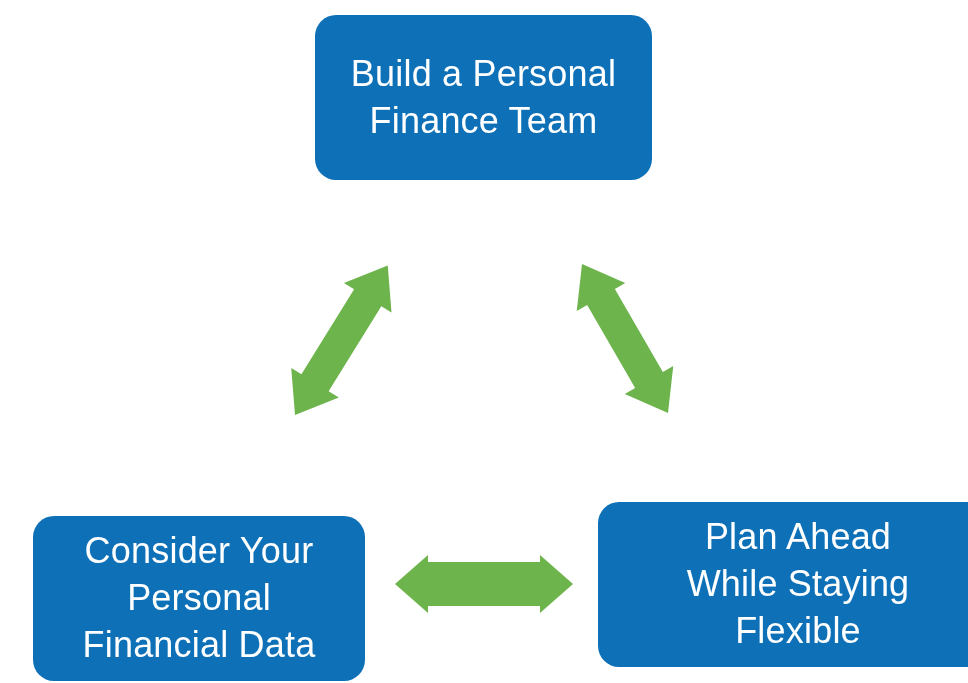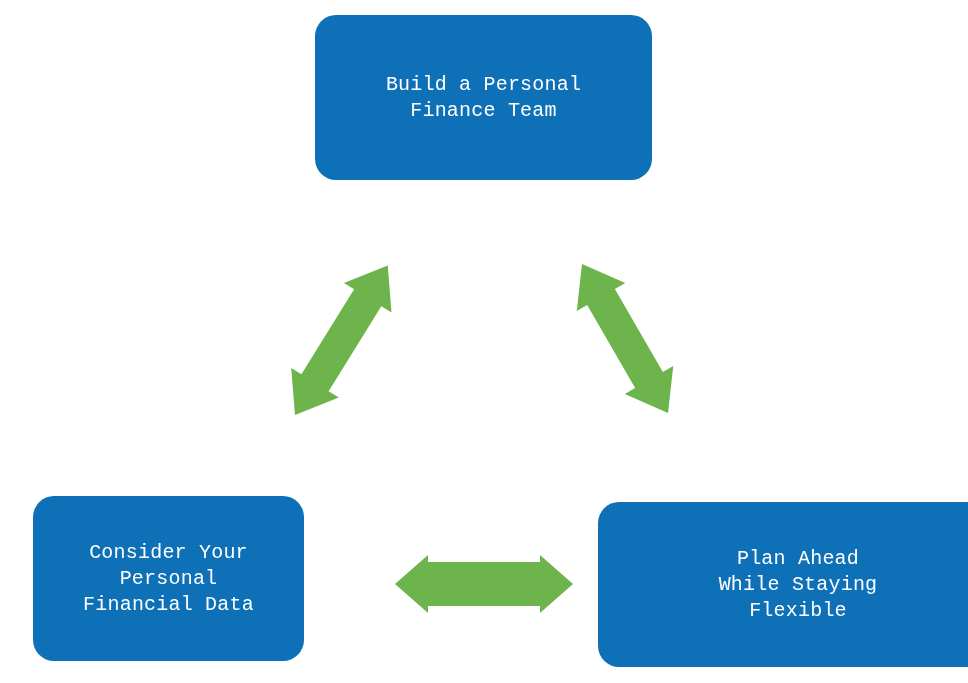--- a/index.html
+++ b/index.html
@@ -21,29 +21,28 @@
     color: var(--node-text, #ffffff);
     border-radius: 21px;
     display: flex;
     align-items: center;
     justify-content: center;
     text-align: center;
     box-sizing: border-box;
     padding: 8px 14px;
   }
   .node-label {
-    font-size: 20px;
+    font-size: 36px;
     line-height: 1.30;
     font-weight: 400;
     white-space: pre-line;
     letter-spacing: 0.2px;
-    font-family: Liberation Mono, monospace;
   }
   .node-top          { left: 315px; top: 15px;  width: 337px; height: 165px; }
-  .node-bottom-left  { left: 33px;  top: 496px; width: 271px; height: 165px; }
+  .node-bottom-left  { left: 33px;  top: 516px; width: 332px; height: 165px; }
   .node-bottom-right { left: 598px; top: 502px; width: 400px; height: 165px; }
   svg.arrow-layer {
     position: absolute;
     left: 0;
     top: 0;
     width: 968px;
     height: 683px;
     pointer-events: none;
   }
 </style>

